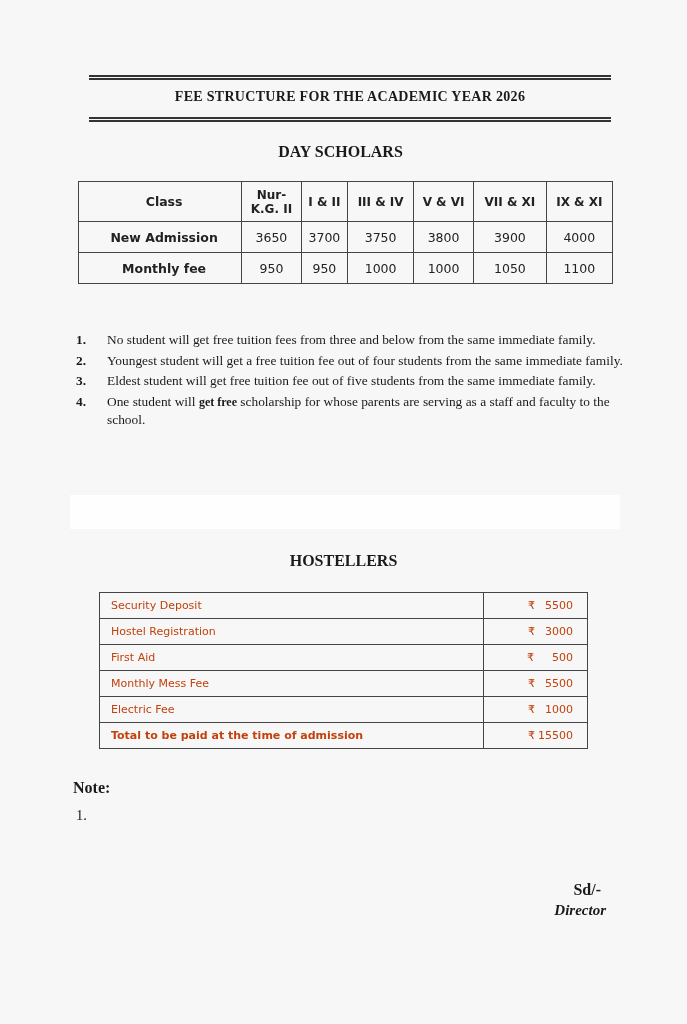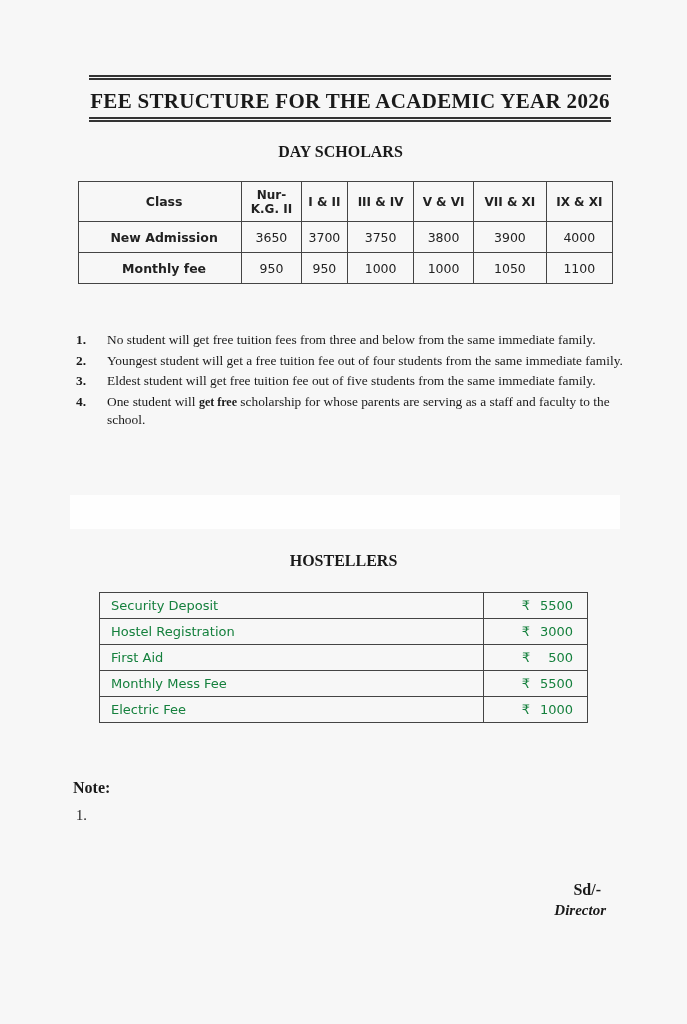--- a/index.html
+++ b/index.html
@@ -10,21 +10,21 @@
 
   .rule {
     position: absolute; left: 89px; width: 522px; height: 5px;
     border-top: 2px solid #333; border-bottom: 2px solid #333; box-sizing: border-box;
   }
   #rule-top { top: 75px; }
   #rule-bottom { top: 117px; }
 
   .doc-title {
     position: absolute; top: 89px; left: 89px; width: 522px; text-align: center;
-    font-family: "Liberation Serif", serif; font-weight: bold; font-size: 21px; letter-spacing: 0.3px;
+    font-family: "Liberation Serif", serif; font-weight: bold; font-size: 14px; letter-spacing: 0.3px;
   }
   .section-title {
     position: absolute; left: 0; width: 687px; text-align: center;
     font-family: "Liberation Serif", serif; font-weight: bold; font-size: 16px;
   }
   #day-title { top: 143px; left: -3px; }
   #hostel-title { top: 552px; }
 
   table { border-collapse: collapse; position: absolute; }
   #day-table { top: 181px; left: 78px; width: 535px; }
@@ -45,21 +45,21 @@
   ol.rules .num { position: absolute; left: 0; top: 0; font-weight: bold; }
   ol.rules b { font-family: Liberation Serif, serif; font-size: 12px; }
 
   .blank-band {
     position: absolute; top: 495px; left: 70px; width: 550px; height: 34px; background: #fefefe;
   }
 
   #hostel-table { top: 592px; left: 99px; width: 489px; }
   #hostel-table td {
     border: 1.5px solid #444; height: 25px; padding: 0;
-    font-family: "DejaVu Sans", sans-serif; font-size: 13px; color: #15803d;
+    font-family: "DejaVu Sans", sans-serif; font-size: 11px; color: #c2410c;
   }
   #hostel-table td.item { padding-left: 11px; }
   #hostel-table td.amt { width: 104px; text-align: right; padding-right: 14px; box-sizing: border-box; }
   #hostel-table tr.total td { font-weight: bold; }
   #hostel-table tr.total td.amt { font-weight: normal; }
   .rupee { display: inline-block; margin-right: 10px; }
   .rupee.tight { margin-right: 3px; }
 
   .note-head {
     position: absolute; top: 779px; left: 73px;
@@ -145,20 +145,24 @@
       <td class="amt"><span class="rupee" style="margin-right:18px">₹</span><span>500</span></td>
     </tr>
     <tr>
       <td class="item">Monthly Mess Fee</td>
       <td class="amt"><span class="rupee">₹</span><span>5500</span></td>
     </tr>
     <tr>
       <td class="item">Electric Fee</td>
       <td class="amt"><span class="rupee">₹</span><span>1000</span></td>
     </tr>
+    <tr class="total">
+      <td class="item">Total to be paid at the time of admission</td>
+      <td class="amt"><span class="rupee tight">₹</span><span>15500</span></td>
+    </tr>
   </tbody>
 </table>
 
 <div class="note-head">Note:</div>
 <ol class="notes">
   <li><span class="num">1.</span></li>
 </ol>
 
 <div class="sign" id="sign-sd">Sd/-</div>
 <div class="sign" id="sign-dir">Director</div>

